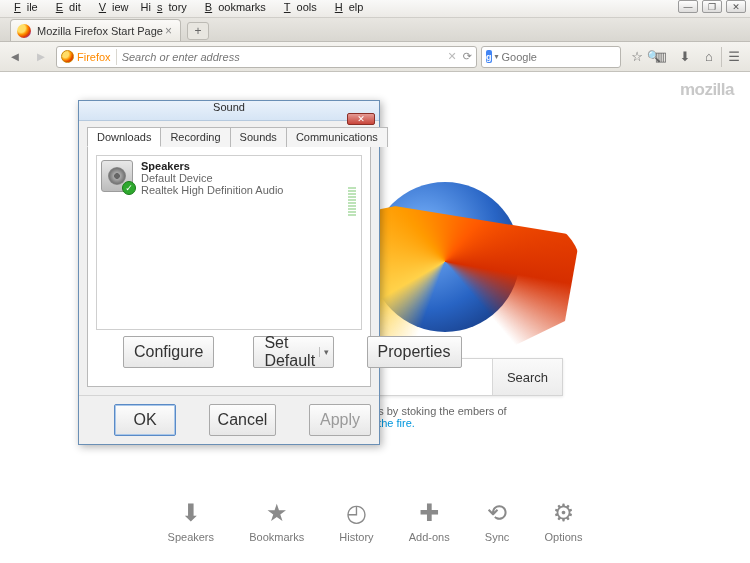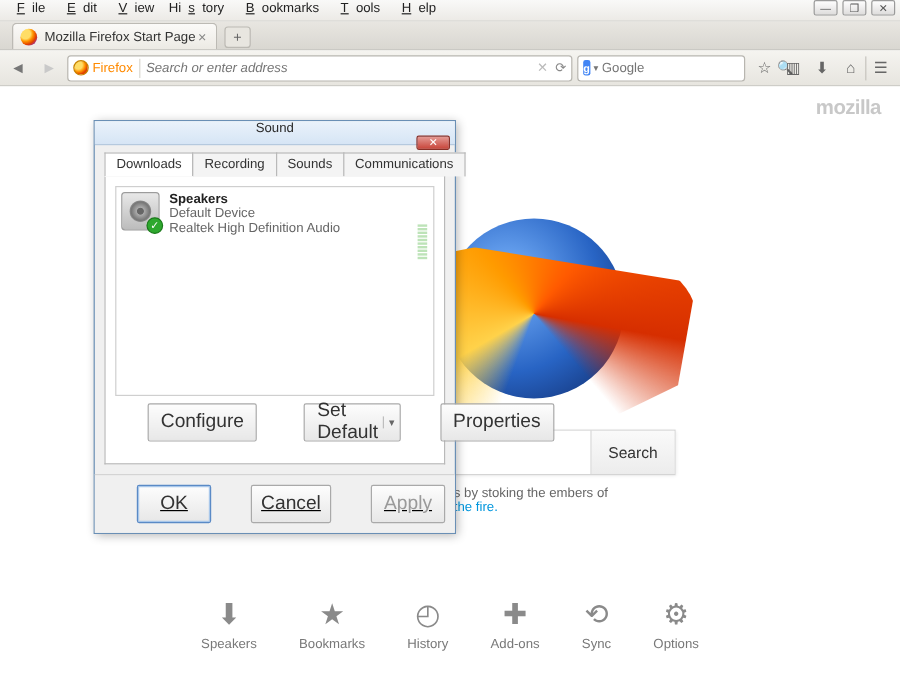--- a/index.html
+++ b/index.html
@@ -81,21 +81,21 @@
 .devtext .dname { font-size: 11px; font-weight: bold; color: #222; }
 .devtext .dsub { font-size: 11px; color: #666; }
 .level { position: absolute; right: 14px; top: 40px; width: 8px; display: flex; flex-direction: column-reverse; gap: 1px; }
 .level div { height: 2px; background: #bde3b8; }
 .panelbtns { display: flex; gap: 6px; margin-top: 6px; }
 .panelbtns .spacer { flex: 1; }
 .wbtn { height: 32px; padding: 0 10px; font-size: 16px; background: linear-gradient(#fdfdfd,#e7e7e7); border: 1px solid #a9a9a9; border-radius: 2px; color: #333; display: flex; align-items: center; margin-left: 27px; }
 .wbtn.drop { padding-right: 4px; }
 .wbtn.drop::after { content: "▾"; margin-left: 4px; padding-left: 4px; border-left: 1px solid #bdbdbd; color: #666; font-size: 9px; }
 
-.dlgfooter { display: flex; justify-content: flex-end; gap: 6px; padding: 8px; border-top: 1px solid #d4d4d4; background: #f0f0f0; text-decoration: underline; }
+.dlgfooter { display: flex; justify-content: flex-end; gap: 6px; padding: 8px; border-top: 1px solid #d4d4d4; background: #f0f0f0; }
 .dlgfooter .wbtn { min-width: 62px; justify-content: center; }
 .dlgfooter .wbtn.default { border: 1px solid #5a8ac6; box-shadow: 0 0 0 1px #a8c7ea inset; }
 .dlgfooter .wbtn.disabled { color: #9a9a9a; }
 </style>
 </head>
 <body>
 
 <div class="menubar">
   <span><span class="u">F</span>ile</span>
   <span><span class="u">E</span>dit</span>

